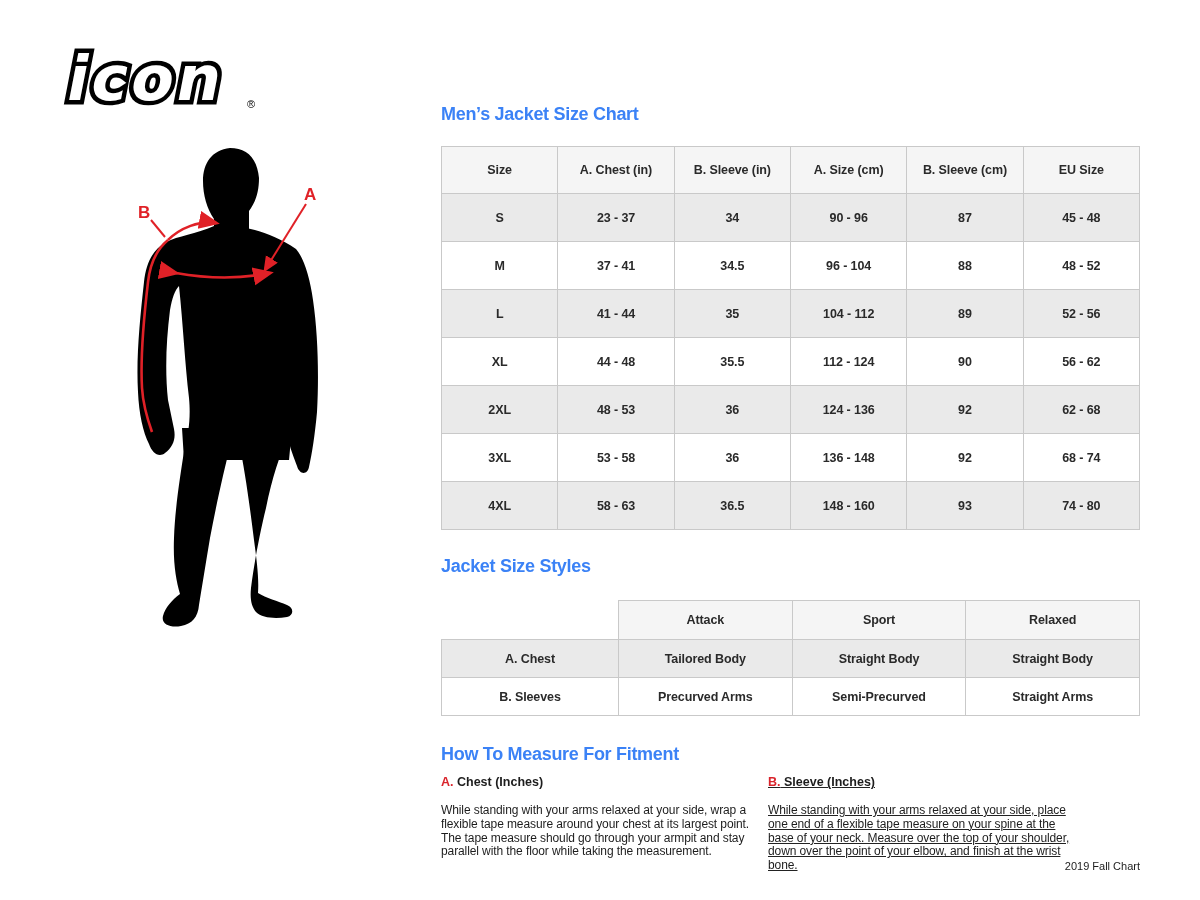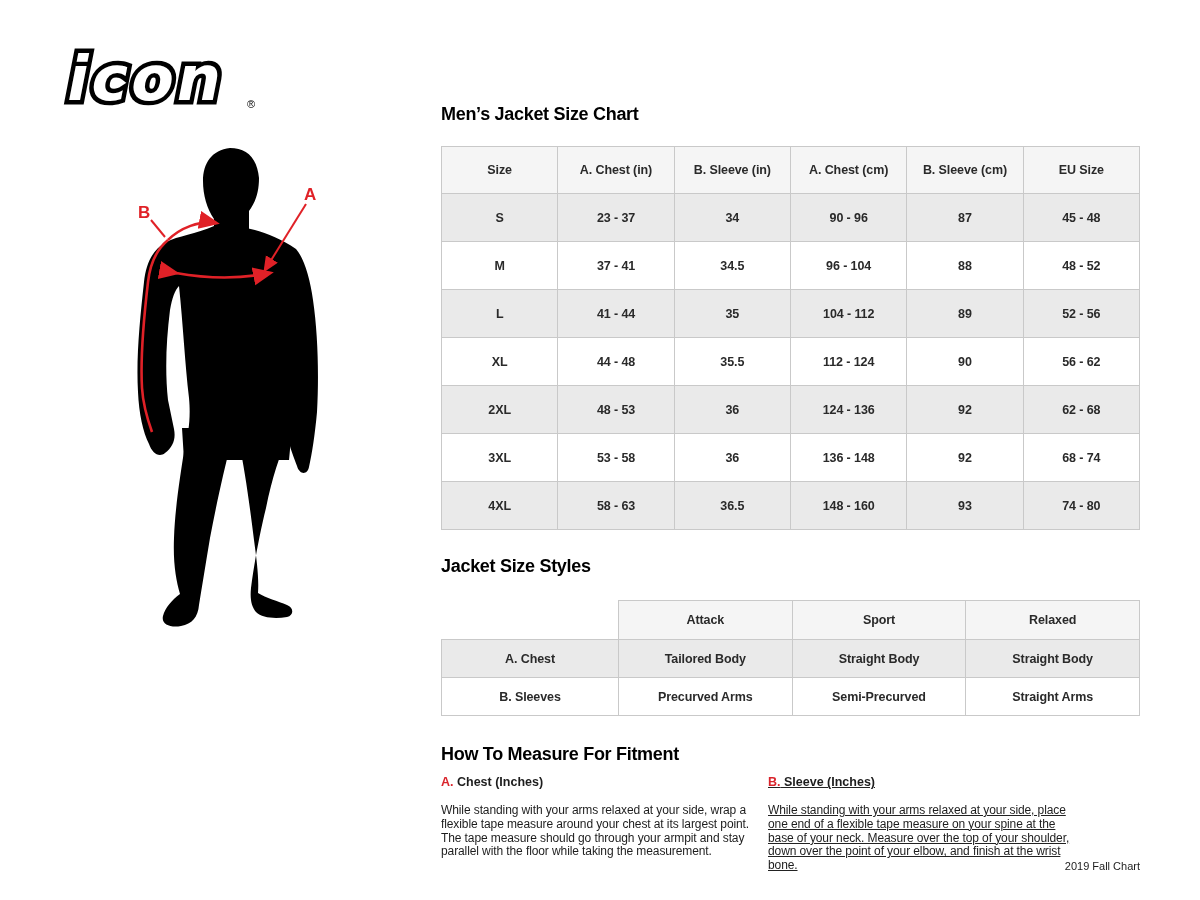--- a/index.html
+++ b/index.html
@@ -8,21 +8,21 @@
   .canvas { position:relative; width:1200px; height:900px; background:#fff; overflow:hidden; }
 
   
   .logo { position:absolute; left:54px; top:48px; width:210px; height:64px; }
 
   
   .figure { position:absolute; left:118px; top:148px; width:218px; height:492px; }
 
   
   .sec-title { position:absolute; left:441px; font-size:18px; font-weight:bold;
-               color:#000000; letter-spacing:-0.3px; }
+               color:#3b82f6; letter-spacing:-0.3px; }
   .t1 { top:104px; } .t2 { top:556px; } .t3 { top:744px; }
 
   
   table { border-collapse:collapse; table-layout:fixed; position:absolute; }
   th,td { border:1px solid #c9c9c9; text-align:center; vertical-align:middle;
           font-size:12.5px; font-weight:bold; color:#2a2a2a; letter-spacing:-0.1px; }
   .size-table { left:441px; top:146px; width:699px; }
   .size-table thead th { height:47px; background:#f5f5f5; }
   .size-table tbody th, .size-table tbody td { height:48px; background:#fff; font-weight:bold; }
   .size-table tbody tr:nth-child(odd) th,
@@ -123,21 +123,21 @@
   </svg>
 
   <div class="sec-title t1">Men’s Jacket Size Chart</div>
 
   <table class="size-table">
     <thead>
       <tr>
           <th>Size</th>
           <th>A. Chest (in)</th>
           <th>B. Sleeve (in)</th>
-          <th>A. Chest (cm)</th>
+          <th>A. Size (cm)</th>
           <th>B. Sleeve (cm)</th>
           <th>EU Size</th>
         </tr>
     </thead>
     <tbody>
         <tr>
           <th>S</th>
           <td>23 - 37</td>
           <td>34</td>
           <td>90 - 96</td>

